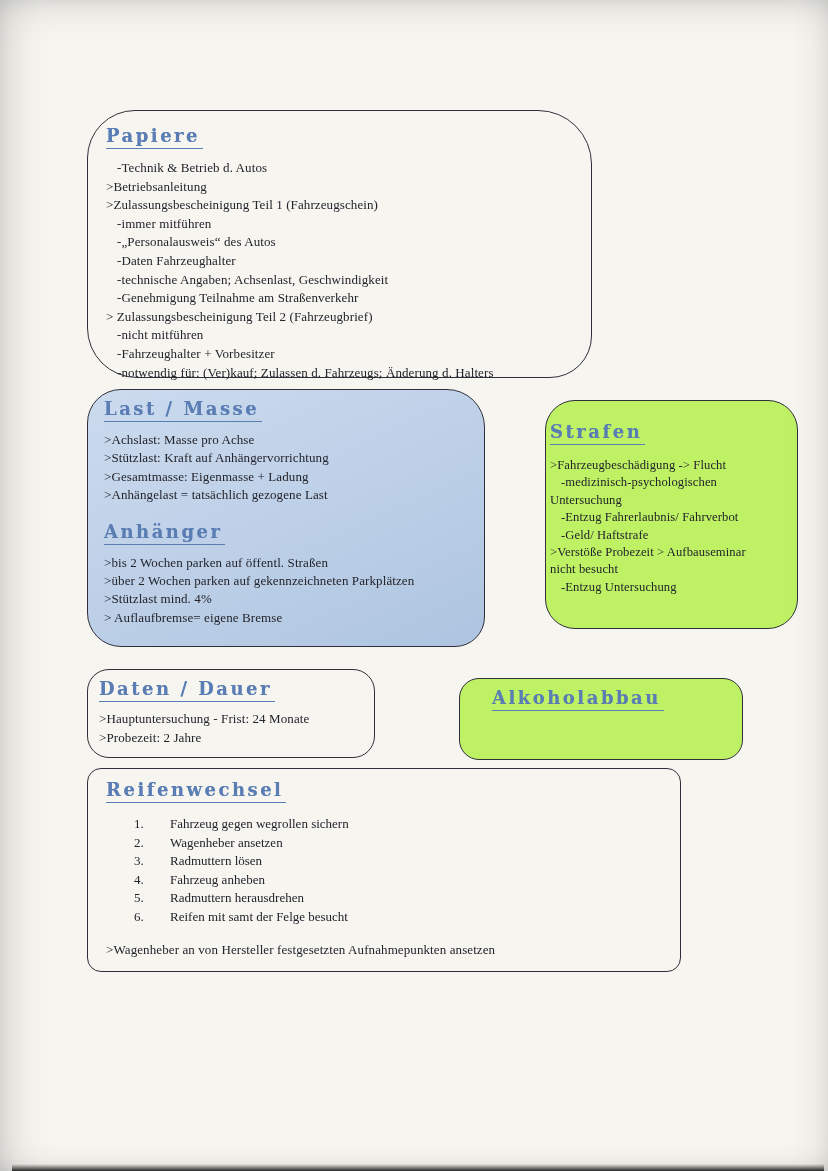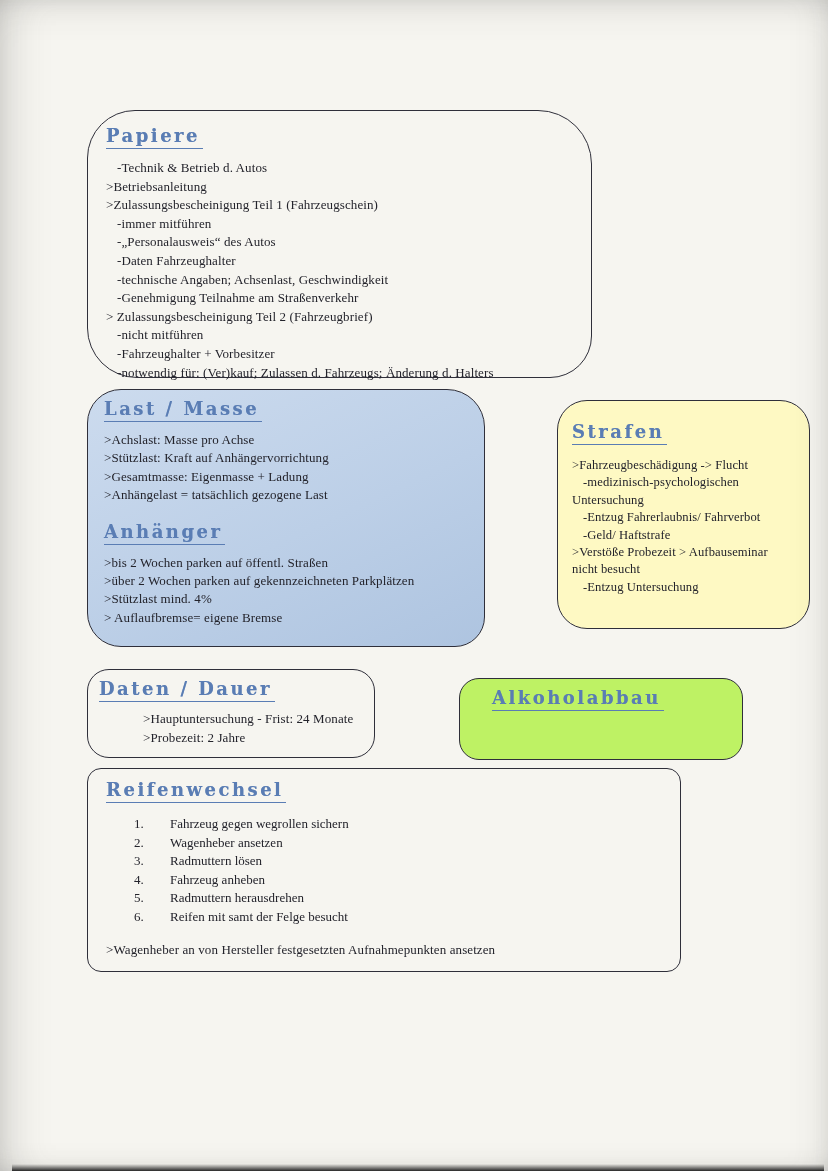--- a/index.html
+++ b/index.html
@@ -53,27 +53,27 @@
   
   #box-last{ left:87px; top:389px; width:398px; height:258px; border-radius:34px 38px 30px 34px;
     background:linear-gradient(155deg,#ccdbee 0%,#bccfe7 55%,#aec4e0 100%);
     padding:8px 16px 0; }
   #box-last .lines{ margin-top:9px; }
   #box-last .line{ line-height:18.4px; }
   .second-title{ margin-top:16px; }
 
   
   #box-strafen{ left:545px; top:400px; width:253px; height:229px; border-radius:30px;
-    background:#fef9c3; padding:20px 14px 0;margin-left:12px; }
+    background:#bef264; padding:20px 4px 0; }
   #box-strafen .line{ font-size:12.6px; line-height:17.4px; }
   #box-strafen .lines{ margin-top:12px; }
 
   
   #box-daten{ left:87px; top:669px; width:288px; height:89px; border-radius:22px; padding:8px 11px; }
-  #box-daten .lines{ margin-top:8px;margin-left:44px; }
+  #box-daten .lines{ margin-top:8px; }
 
   
   #box-alko{ left:459px; top:678px; width:284px; height:82px; border-radius:20px;
     background:#bef264; padding:8px 32px; }
   #box-alko .lines{ margin-top:14px; }
 
   
   #box-reifen{ left:87px; top:768px; width:594px; height:204px; border-radius:14px; padding:10px 18px; }
   .steps{ margin-top:12px; padding-left:28px; }
   .step{ display:flex; font-size:13px; line-height:18.6px; white-space:nowrap; }

